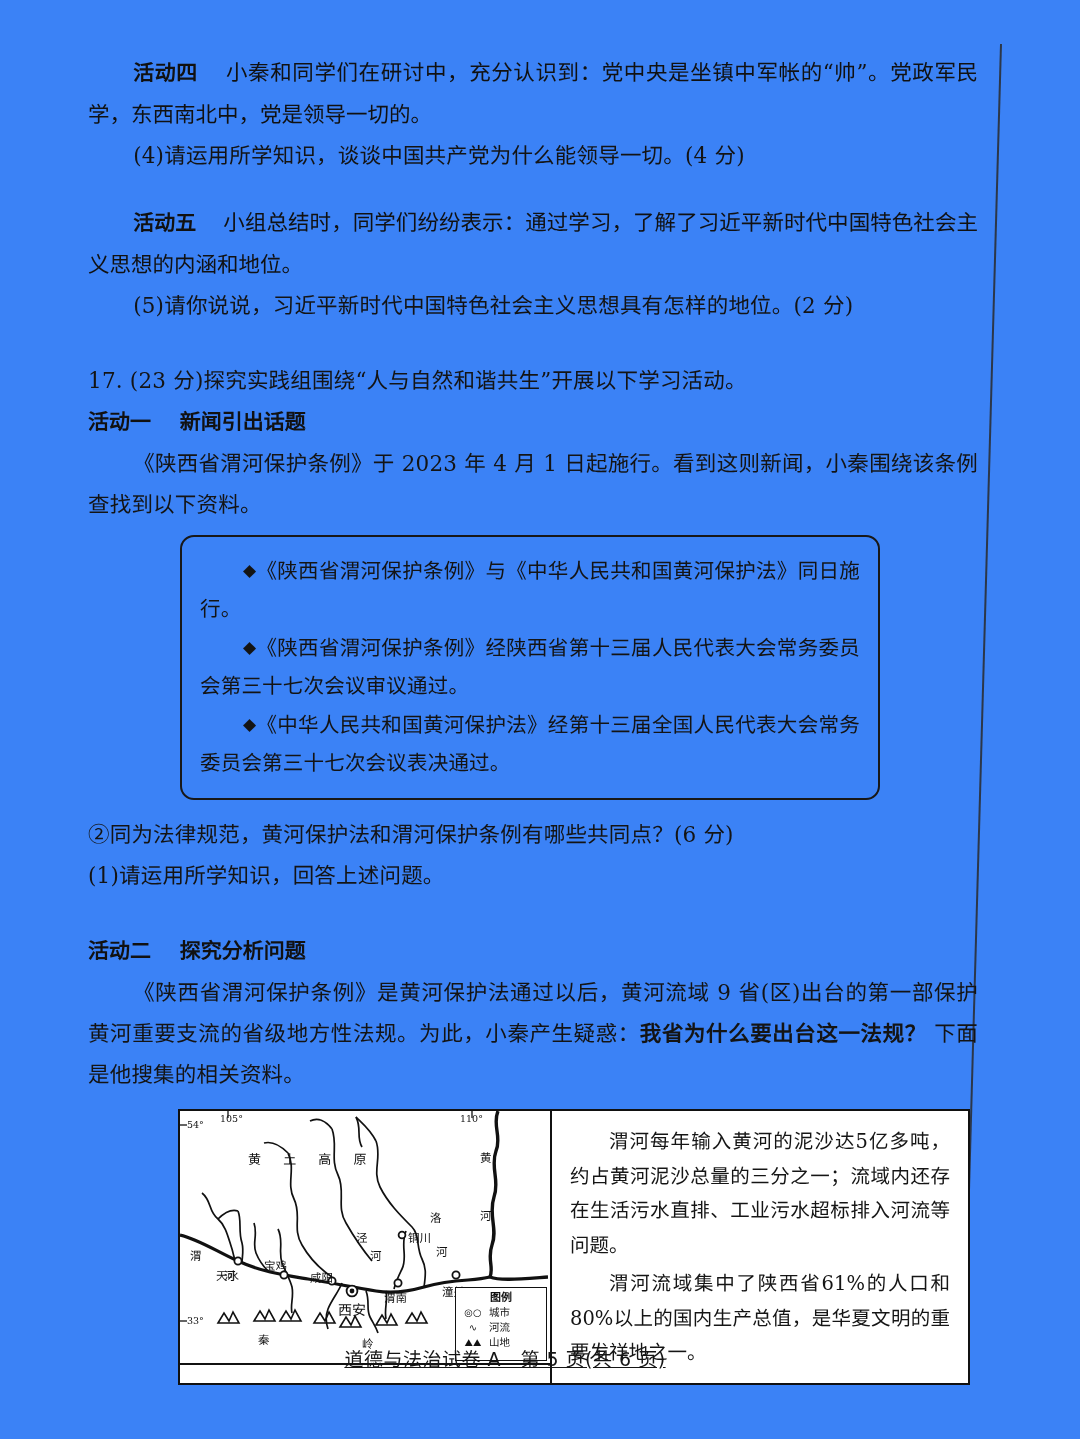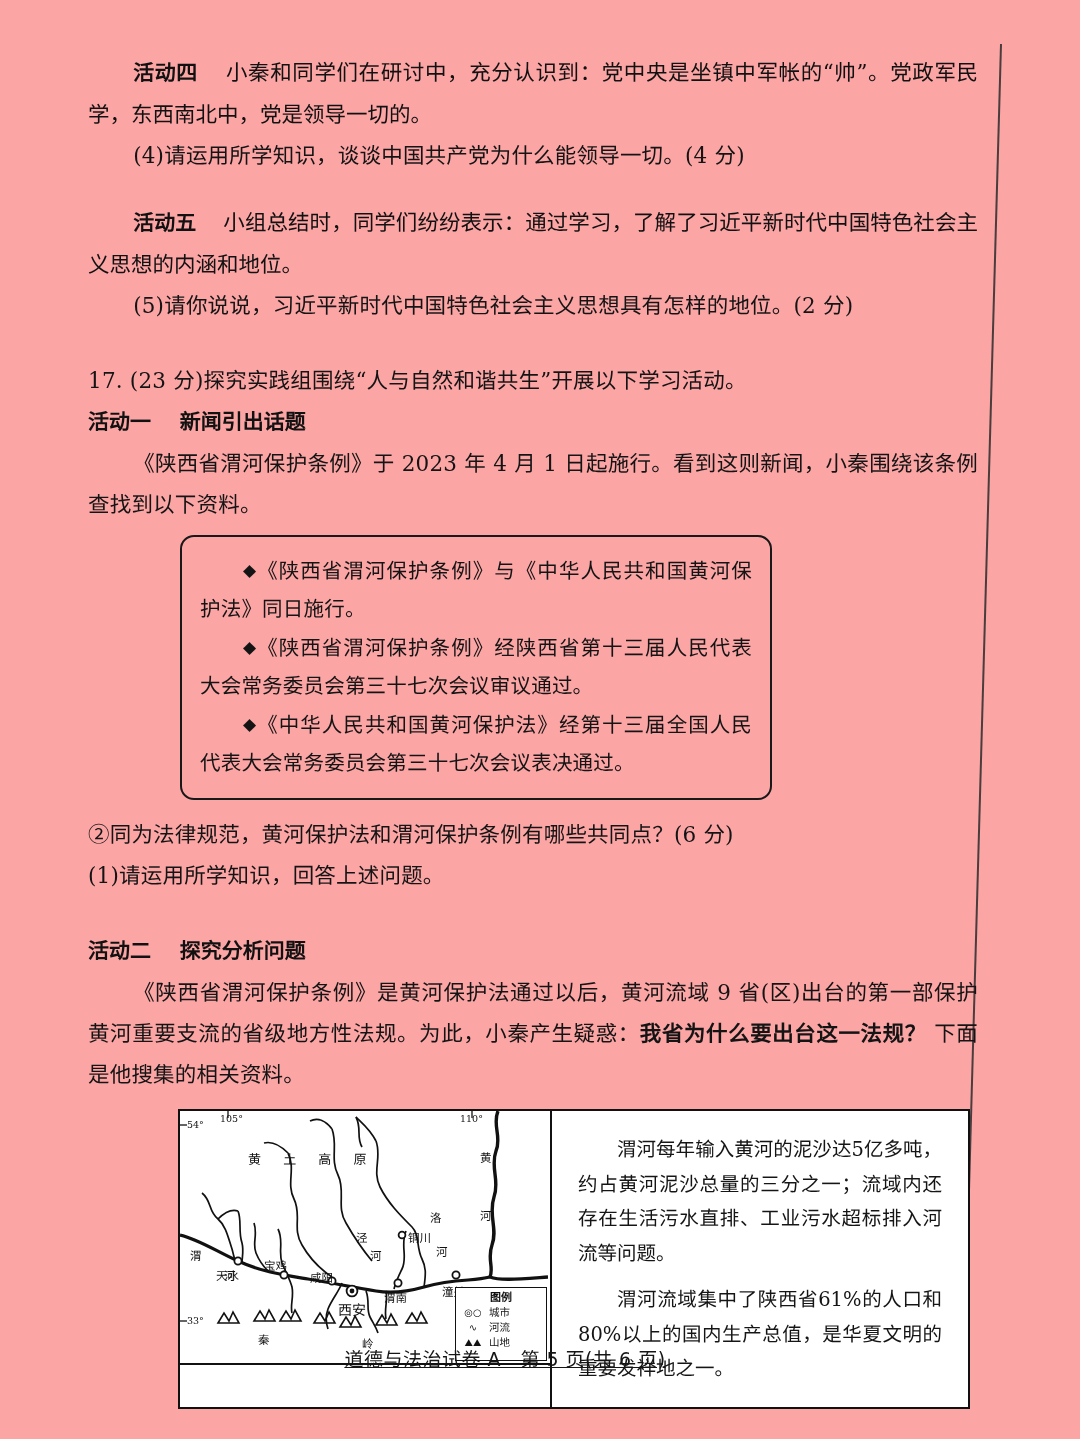--- a/index.html
+++ b/index.html
@@ -8,38 +8,38 @@
     width:1080px;height:1439px;
     background:#ffffff;
     font-family:"DejaVu Serif","Liberation Serif",serif;
     color:#111;
     position:relative;
     overflow:hidden;
   }
   .page{
     position:absolute;
     left:0;top:0;width:1080px;height:1439px;
-    background:#fca5a5;
+    background:#3b82f6;
   }
   
   .scan-edge{
     position:absolute;
     top:44px;left:1000px;
     width:2px;height:1320px;
     background:#2a2a2a;
     transform:rotate(1.6deg);
     transform-origin:top center;
     opacity:.85;
   }
   .content{
     position:absolute;
     left:88px;top:52px;
     width:890px;
   }
-  p{margin:12px;}
+  p{margin:4px;}
   .para{
     font-size:21.5px;
     line-height:41px;
     letter-spacing:.2px;
     text-align:justify;
     color:#141414;
   }
   .indent{text-indent:2.1em;}
   .hang{text-indent:0;}
   .act-head{
@@ -54,21 +54,21 @@
   }
   .gap-s{height:14px;}
   .gap-m{height:26px;}
   .gap-l{height:34px;}
 
   .bold-in{font-weight:bold;}
 
   
   .infobox{
     margin:10px 0 0 92px;
-    width:592px;
+    width:700px;
     border:2px solid #181818;
     border-radius:14px;
     padding:14px 18px 16px 18px;
     box-sizing:border-box;
   }
   .infobox .para{
     font-size:20.5px;
     line-height:38px;
     font-family:"DejaVu Serif","Liberation Serif",serif;
   }

